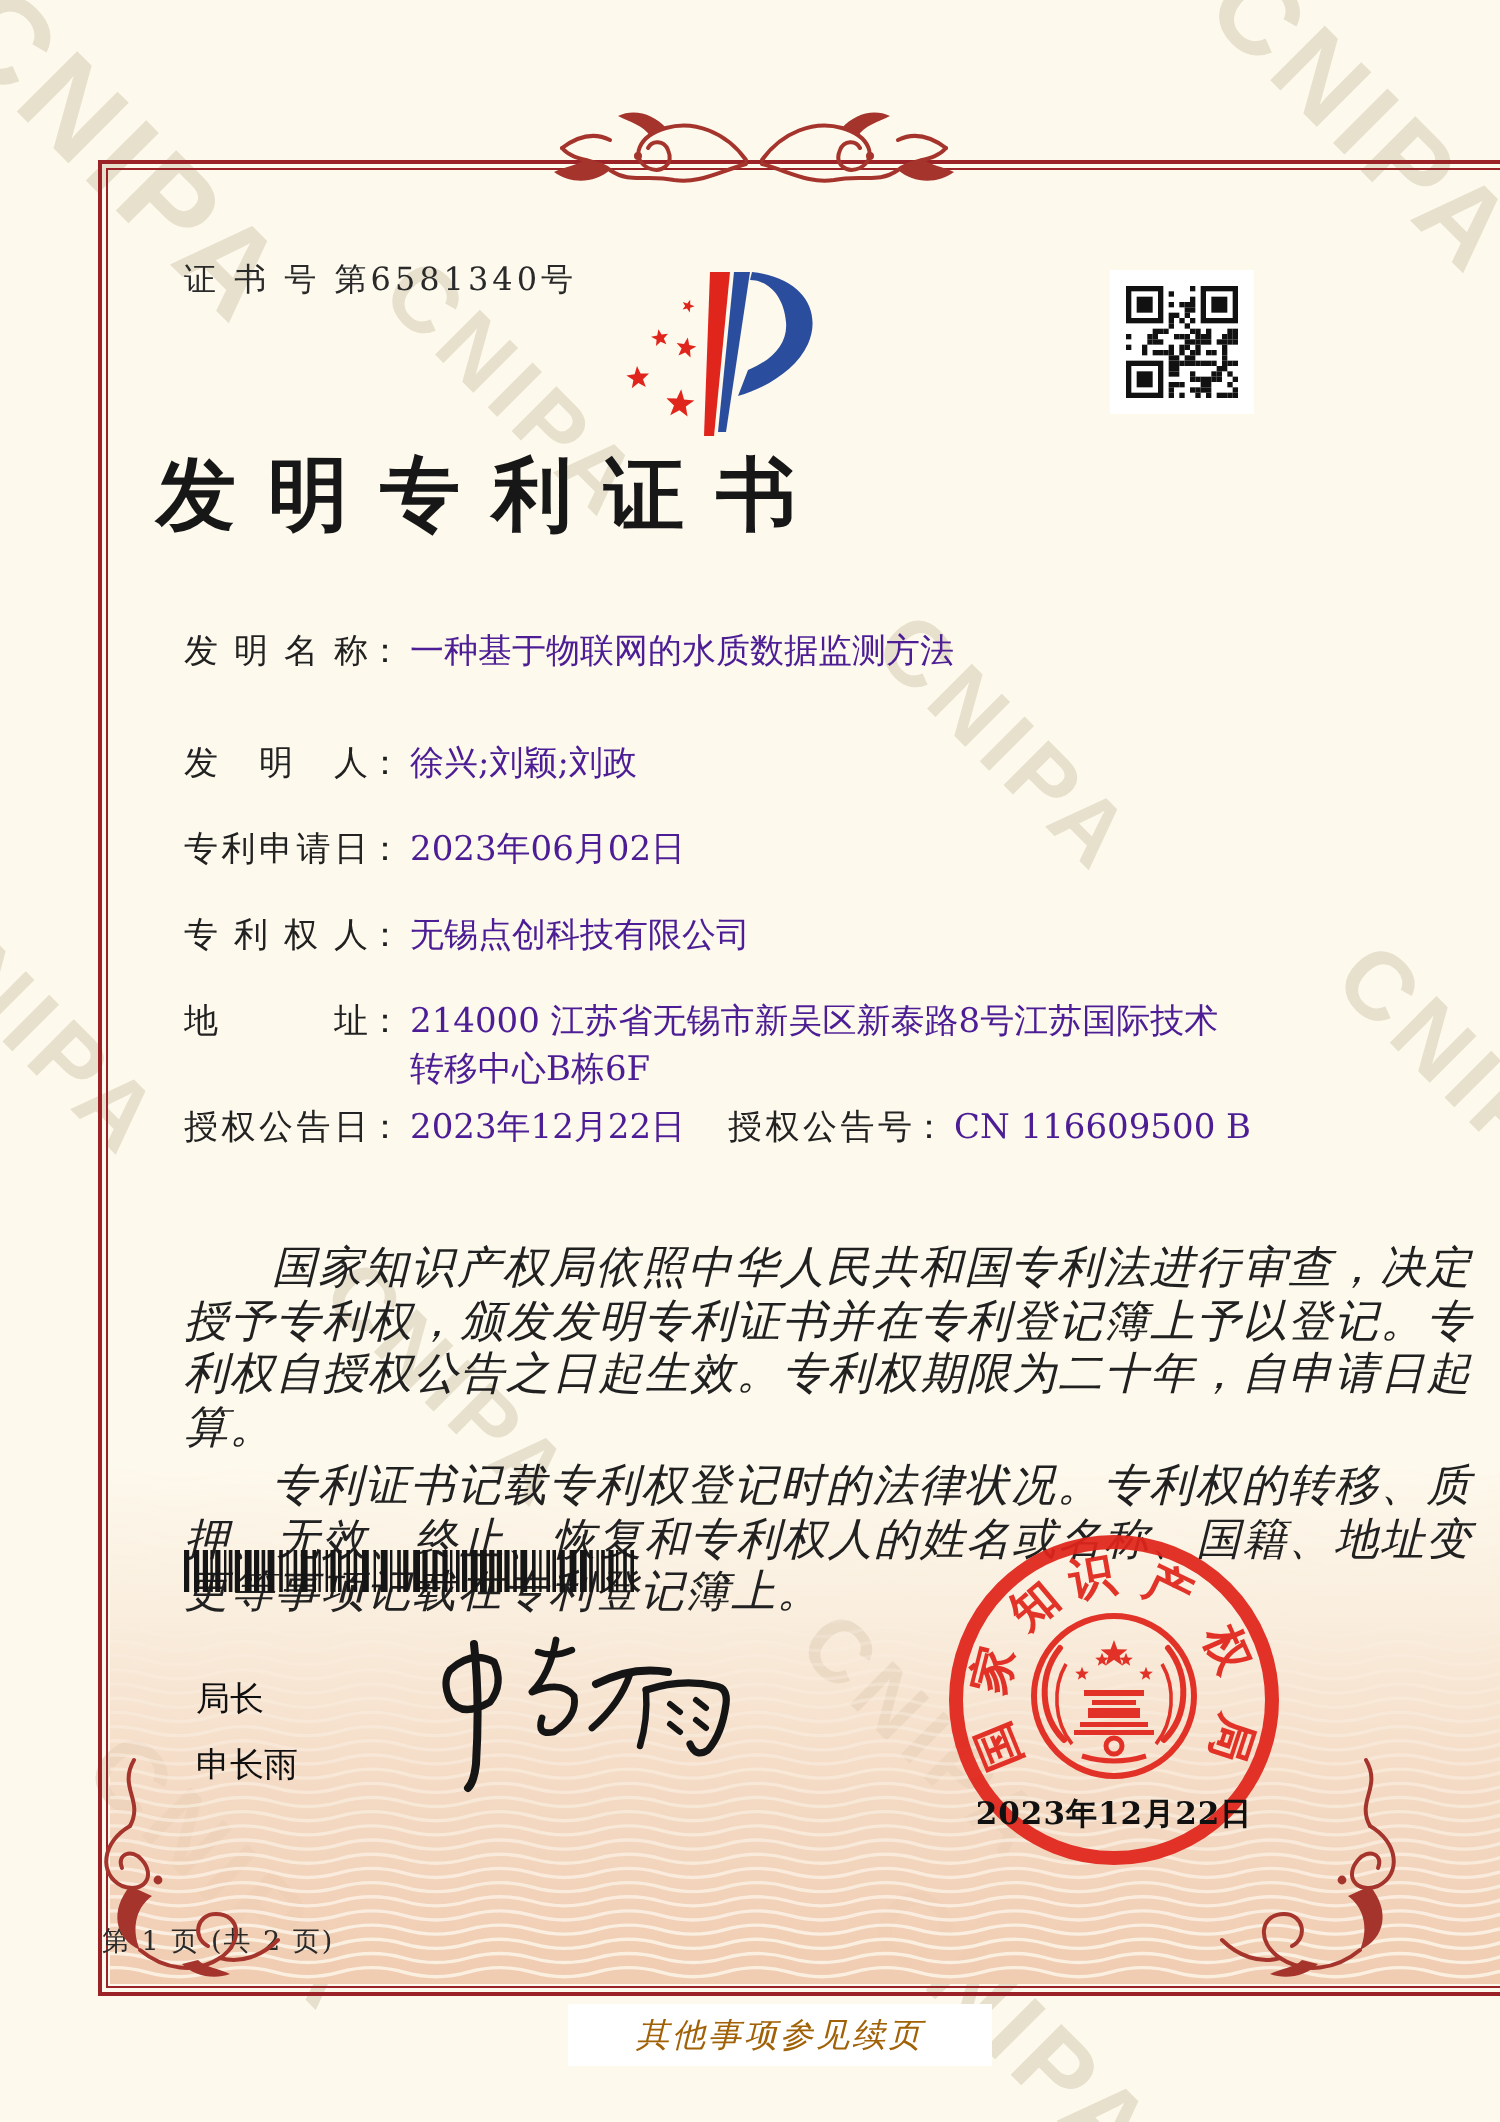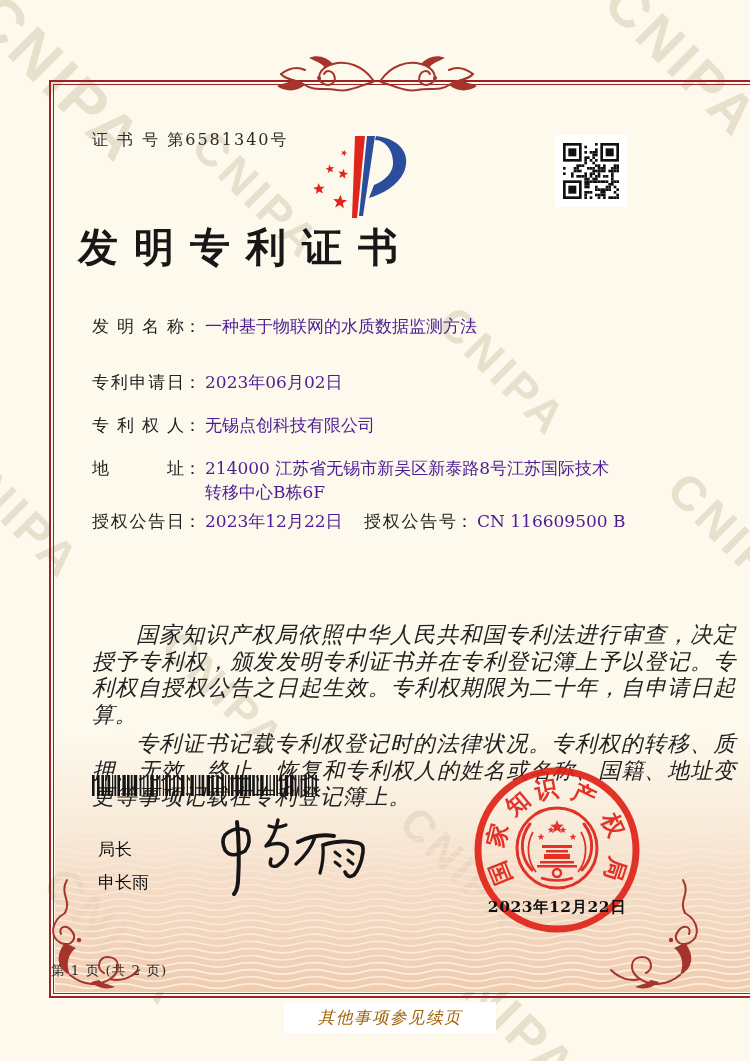--- a/index.html
+++ b/index.html
@@ -279,20 +279,23 @@
         </svg>
     </div>
 
     <h1 class="title">发明专利证书</h1>
 
     <div class="fields">
       <div class="row r1">
         <span class="lbl">发明名称</span><span class="colon">：</span><span class="val">一种基于物联网的水质数据监测方法</span>
       </div>
       <div class="row">
+        <span class="lbl">发明人</span><span class="colon">：</span><span class="val">徐兴;刘颖;刘政</span>
+      </div>
+      <div class="row">
         <span class="lbl">专利申请日</span><span class="colon">：</span><span class="val">2023年06月02日</span>
       </div>
       <div class="row">
         <span class="lbl">专利权人</span><span class="colon">：</span><span class="val">无锡点创科技有限公司</span>
       </div>
       <div class="row addr">
         <span class="lbl">地址</span><span class="colon">：</span><span class="val">214000 江苏省无锡市新吴区新泰路8号江苏国际技术转移中心B栋6F</span>
       </div>
       <div class="row double">
         <span class="fgroup1">

